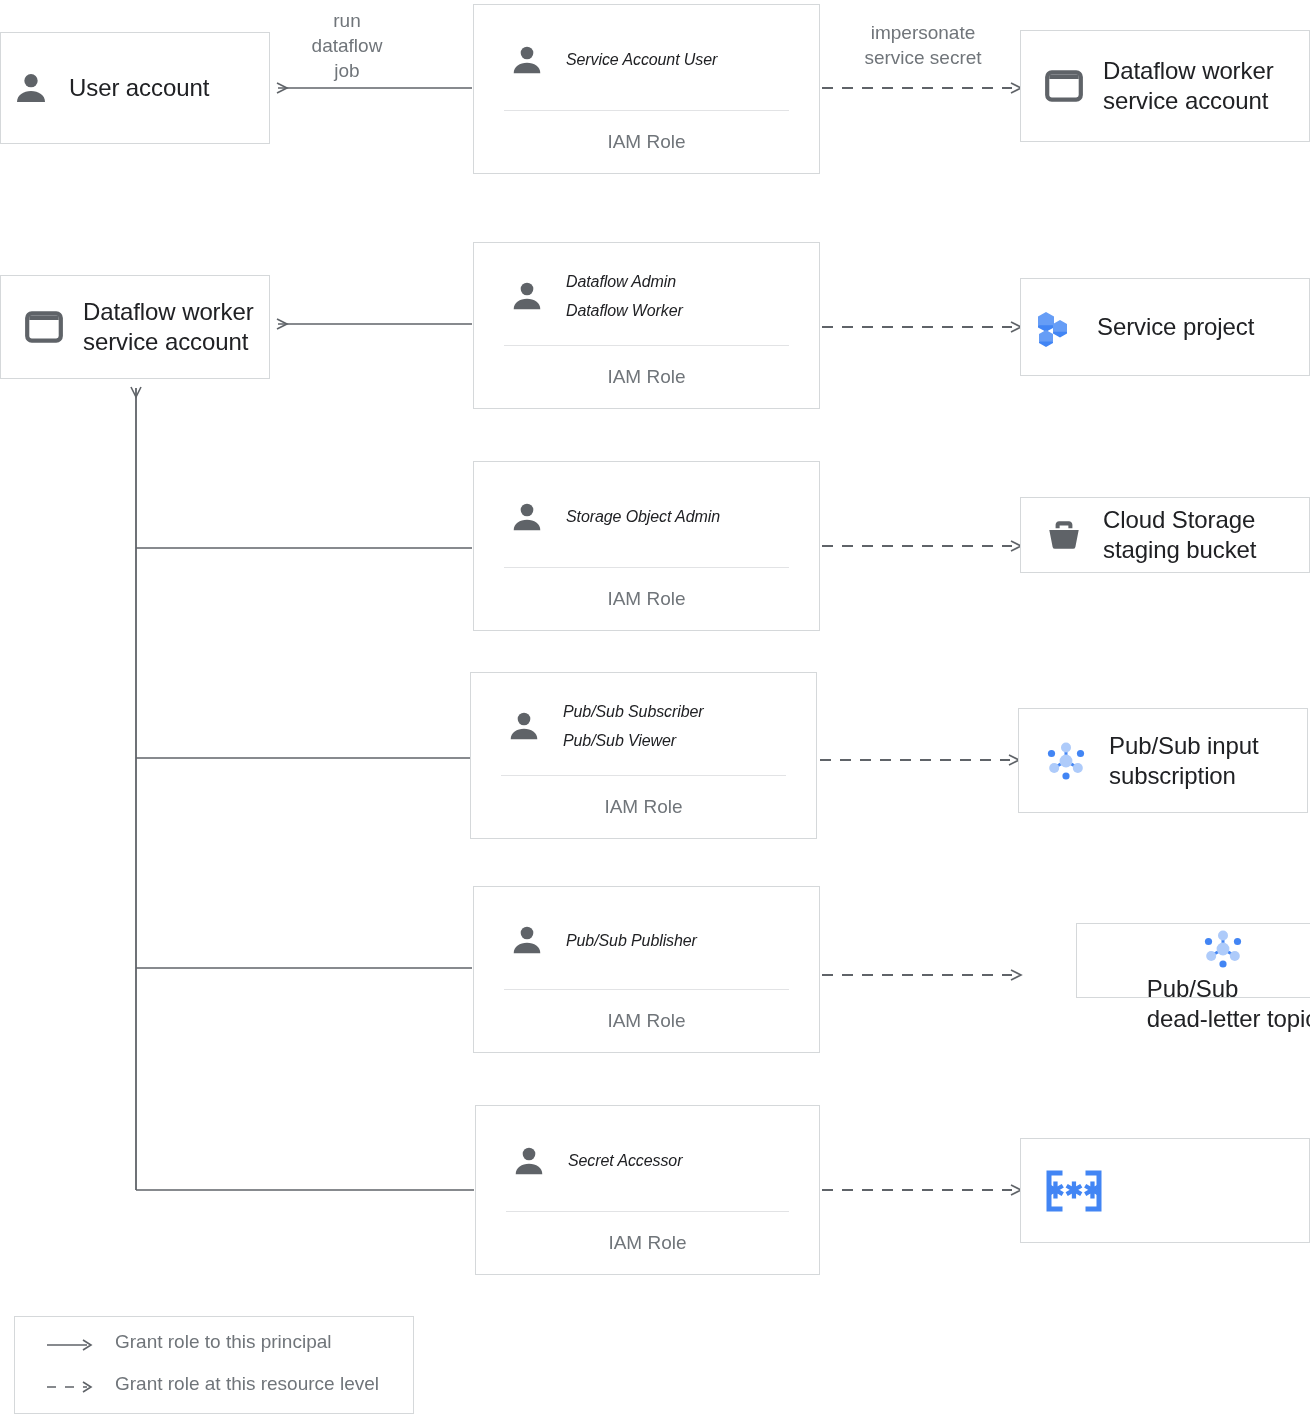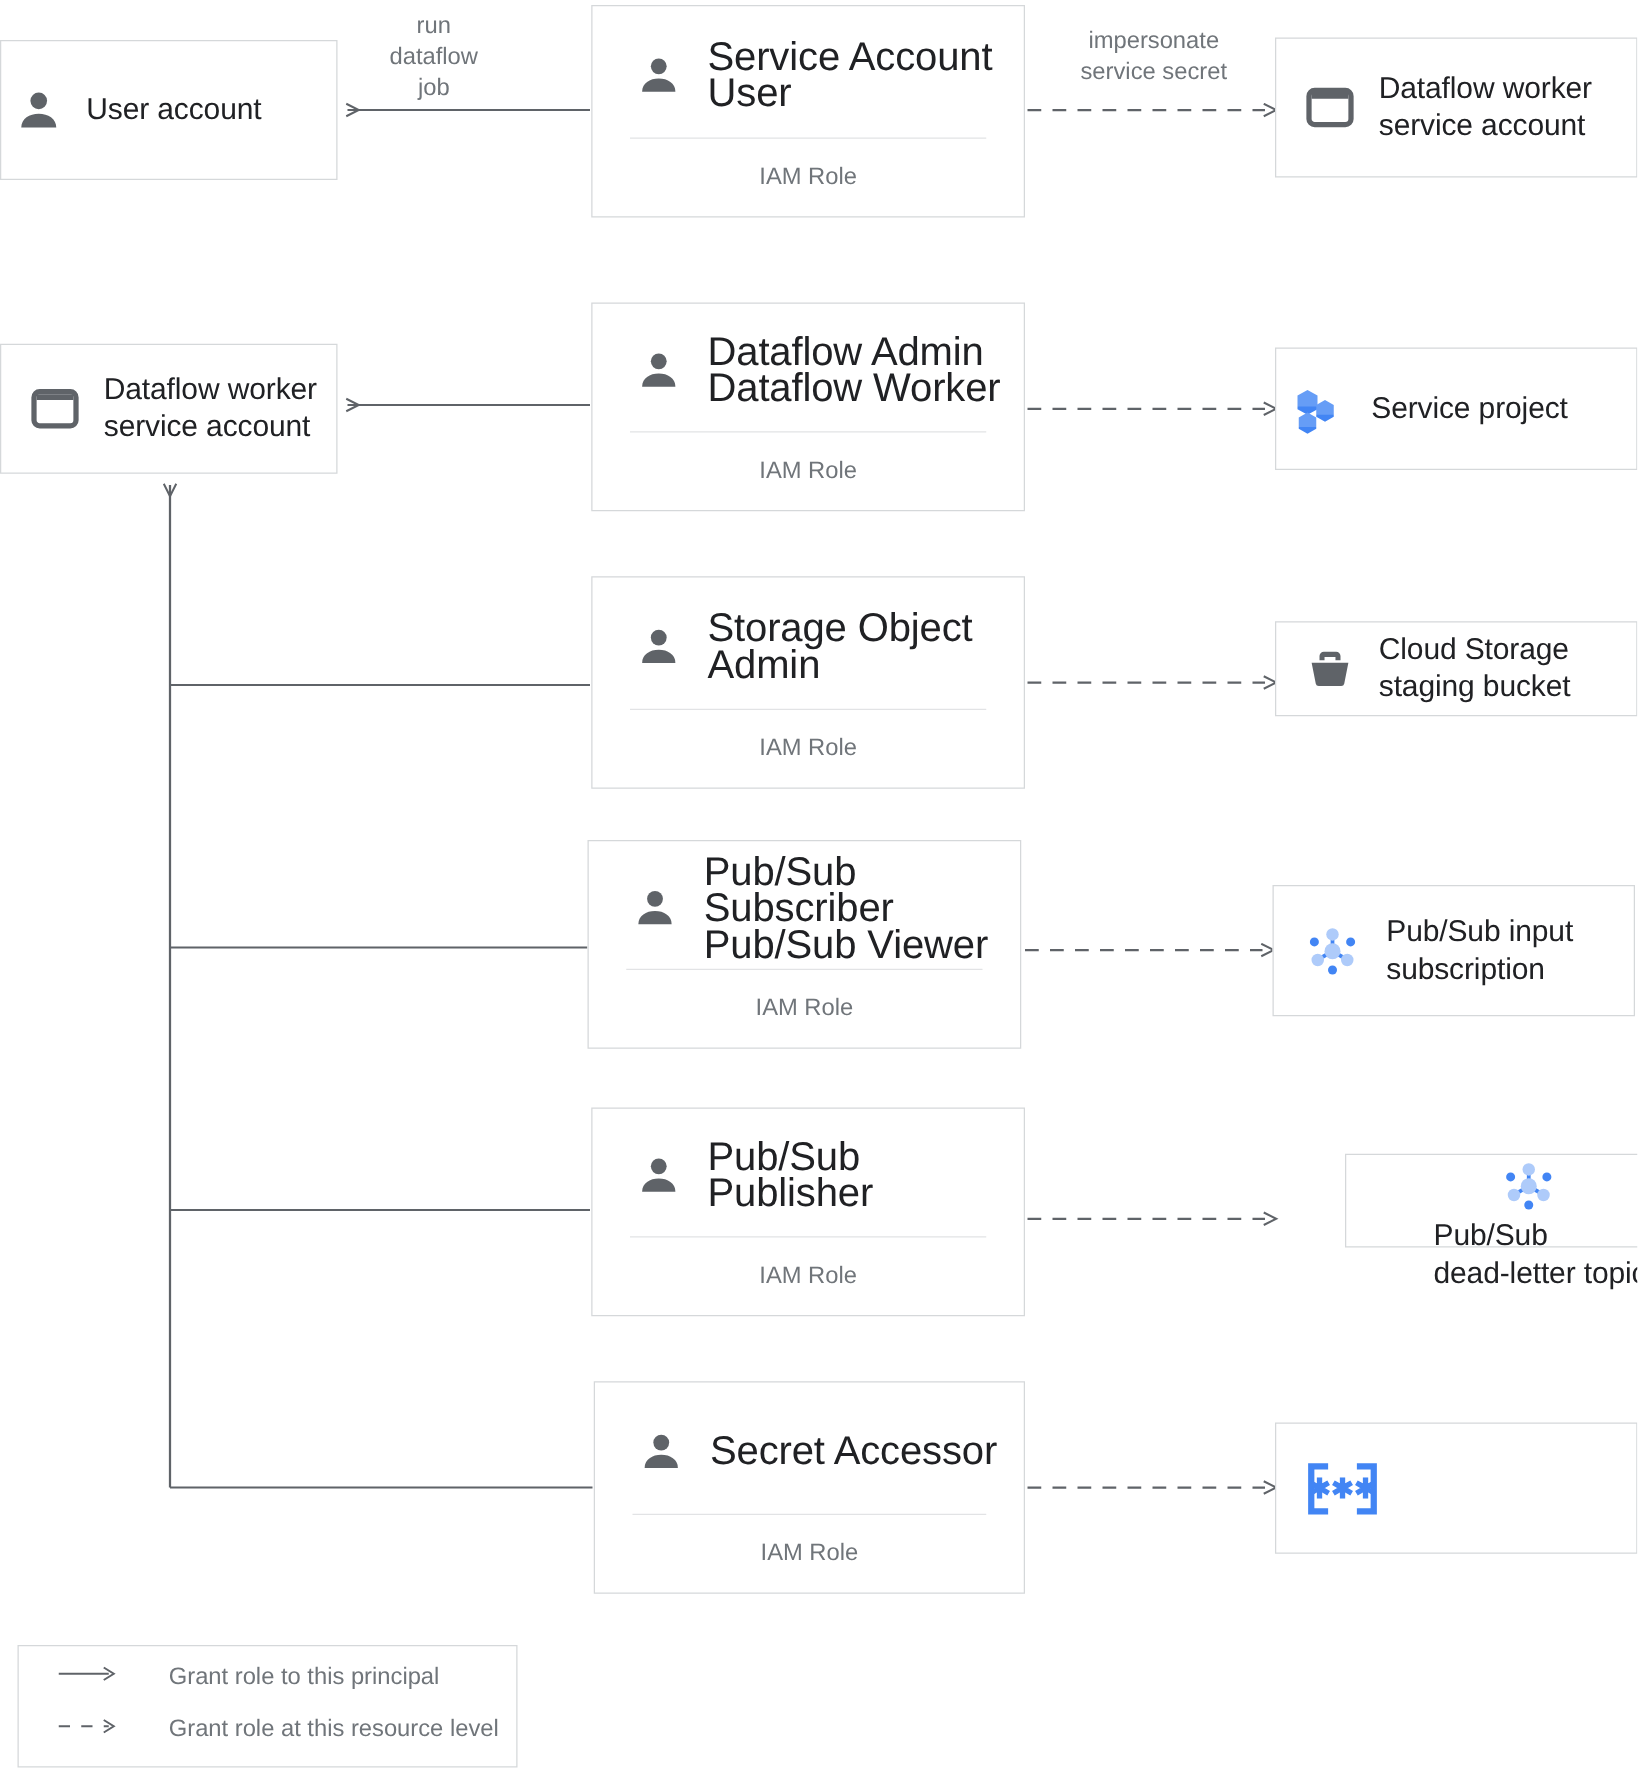--- a/index.html
+++ b/index.html
@@ -55,25 +55,26 @@
     display: flex;
     align-items: center;
     padding-left: 34px;
     padding-top: 4px;
   }
   .role-top .ico {
     flex: 0 0 auto;
     margin-right: 20px;
   }
   .role-title {
-    font-size: 32px;
+    font-size: 16px;
     line-height: 29px;
     color: #202124;
     letter-spacing: -0.1px;
     white-space: pre-line;
+    font-style: italic;
   }
   .role-divider {
     height: 1px;
     background: #e2e3e5;
     margin: 0 30px;
   }
   .role-foot {
     height: 62px;
     display: flex;
     align-items: center;
@@ -95,22 +96,21 @@
   
   #legend {
     position: absolute;
     box-sizing: border-box;
     border: 1px solid #d5d8da;
     background: #ffffff;
   }
   .legend-row {
     position: absolute;
     display: flex;
-    align-items: flex-start;
-    gap: 20px;
+    align-items: flex-end;
   }
   .legend-text {
     font-size: 19px;
     color: #70757a;
     margin-left: 20px;
   }
 
   svg.layer {
     position: absolute;
     left: 0;

